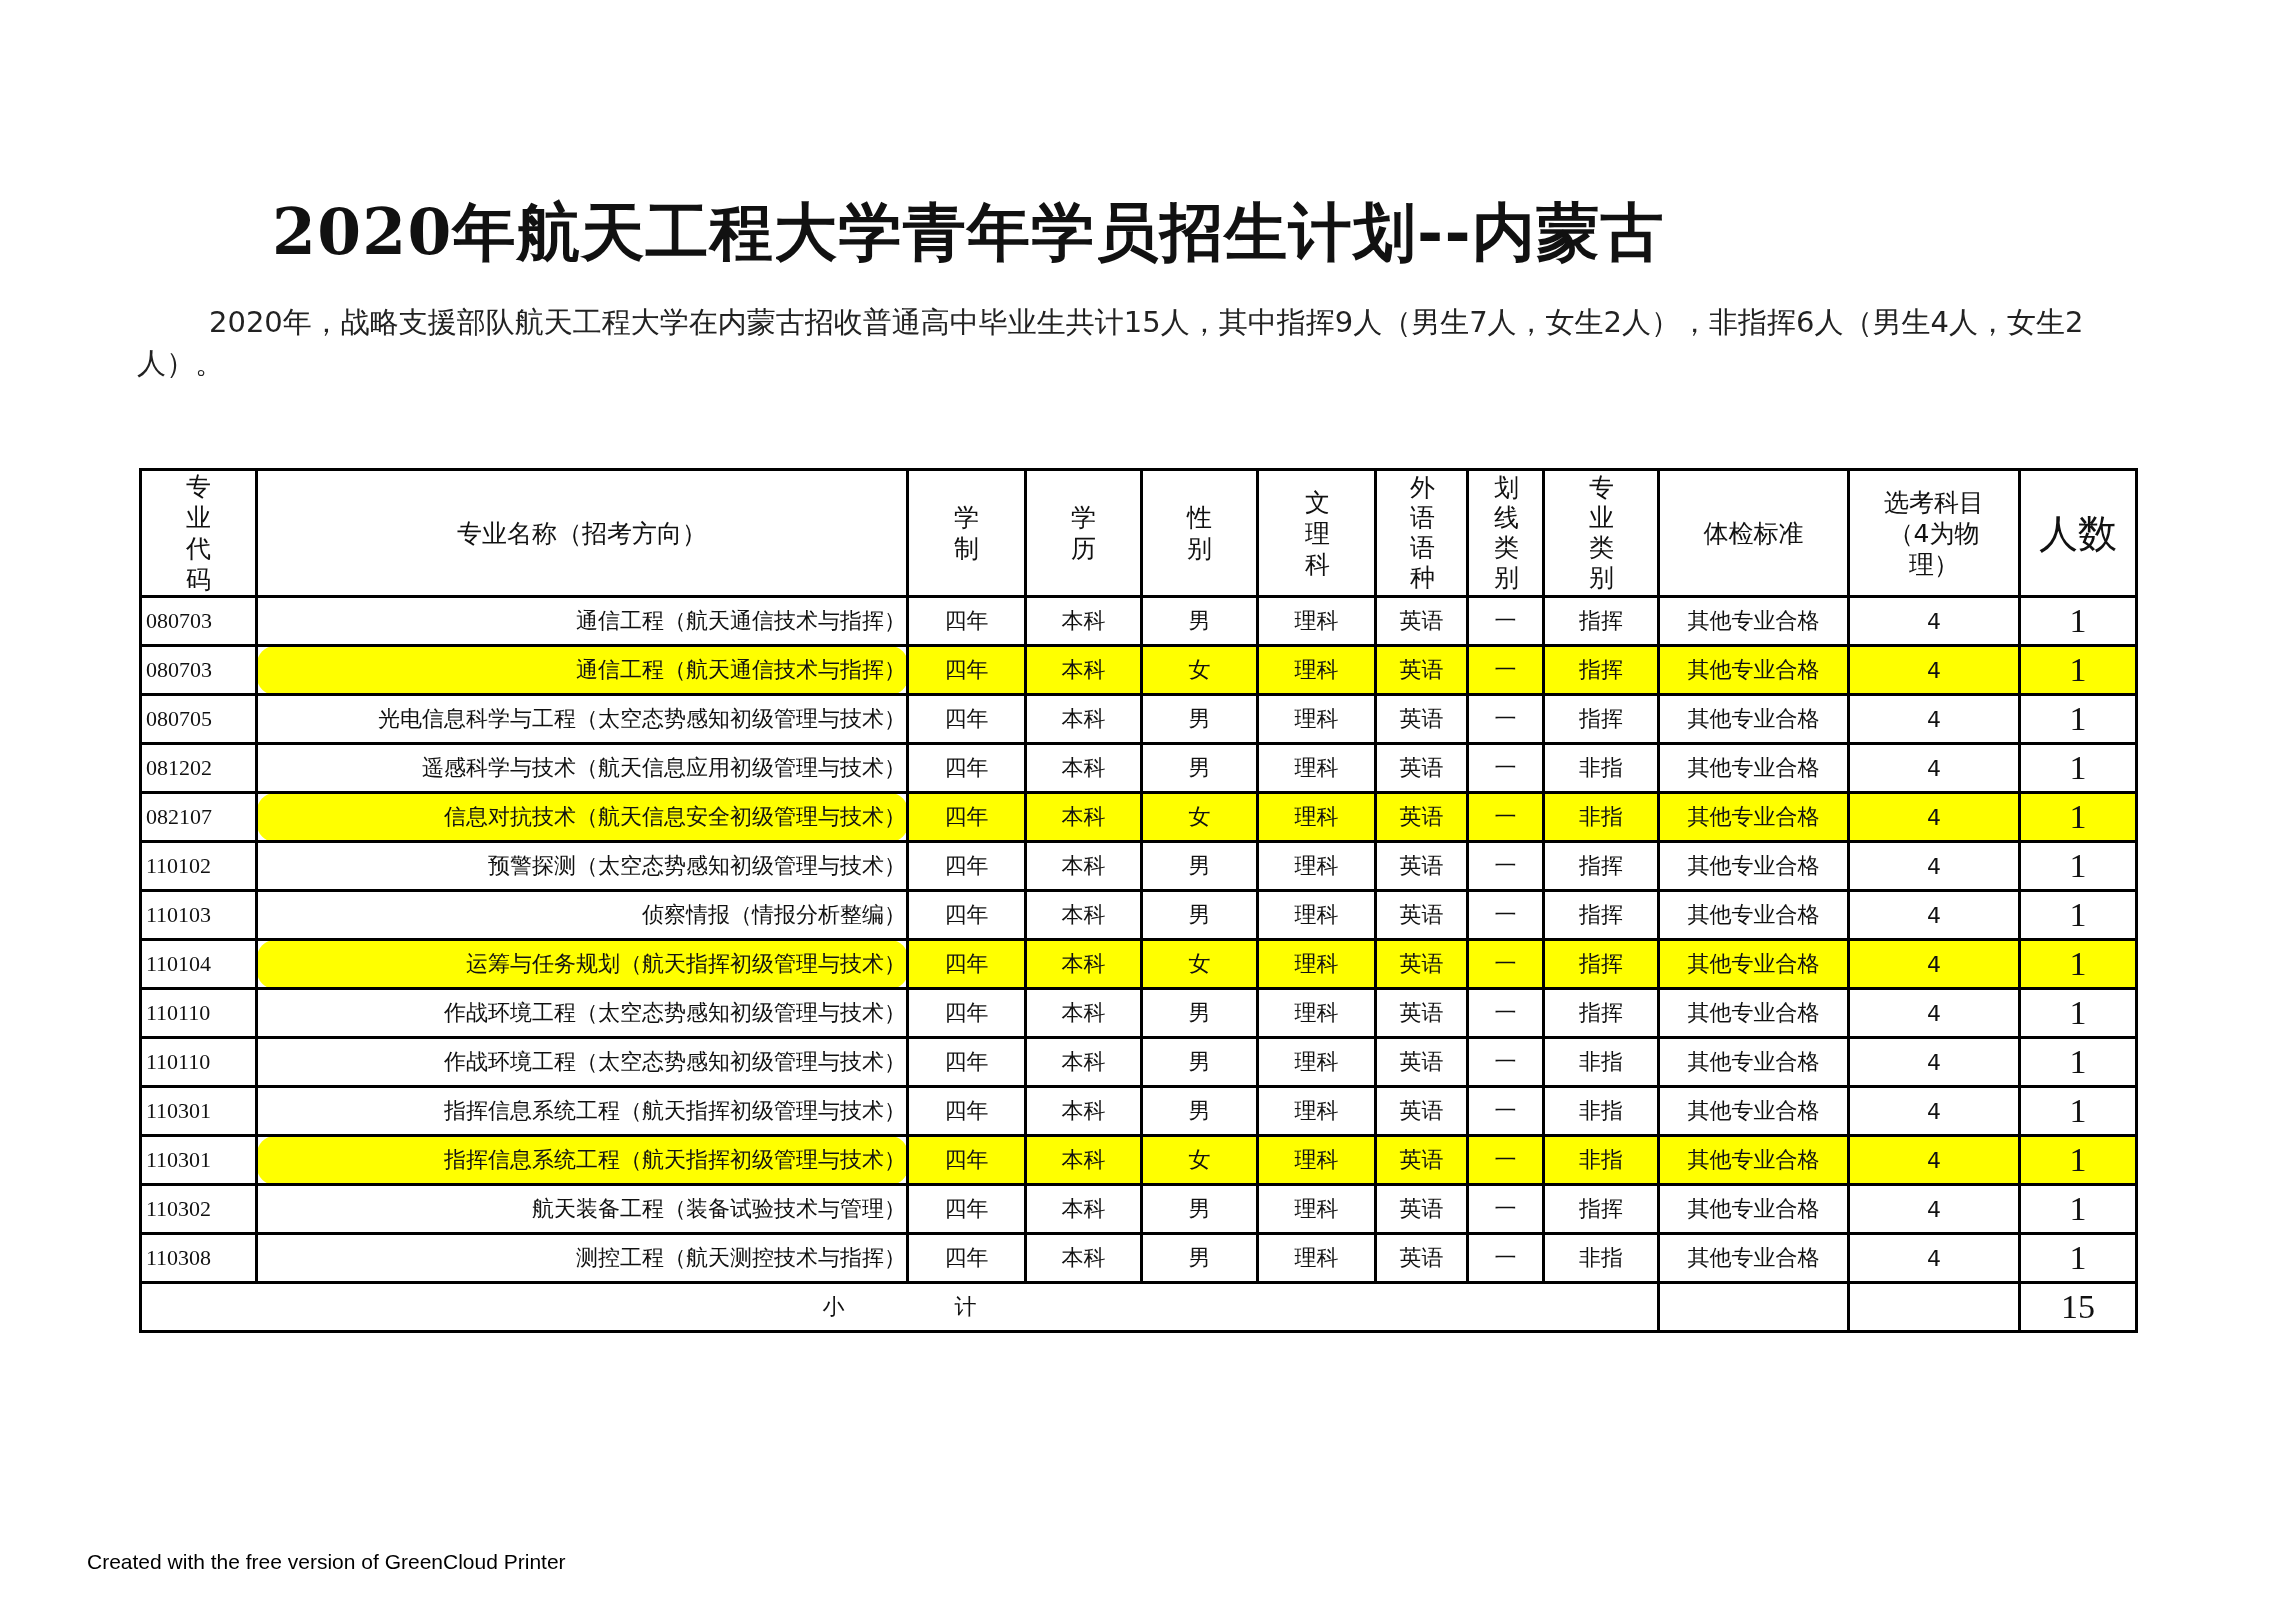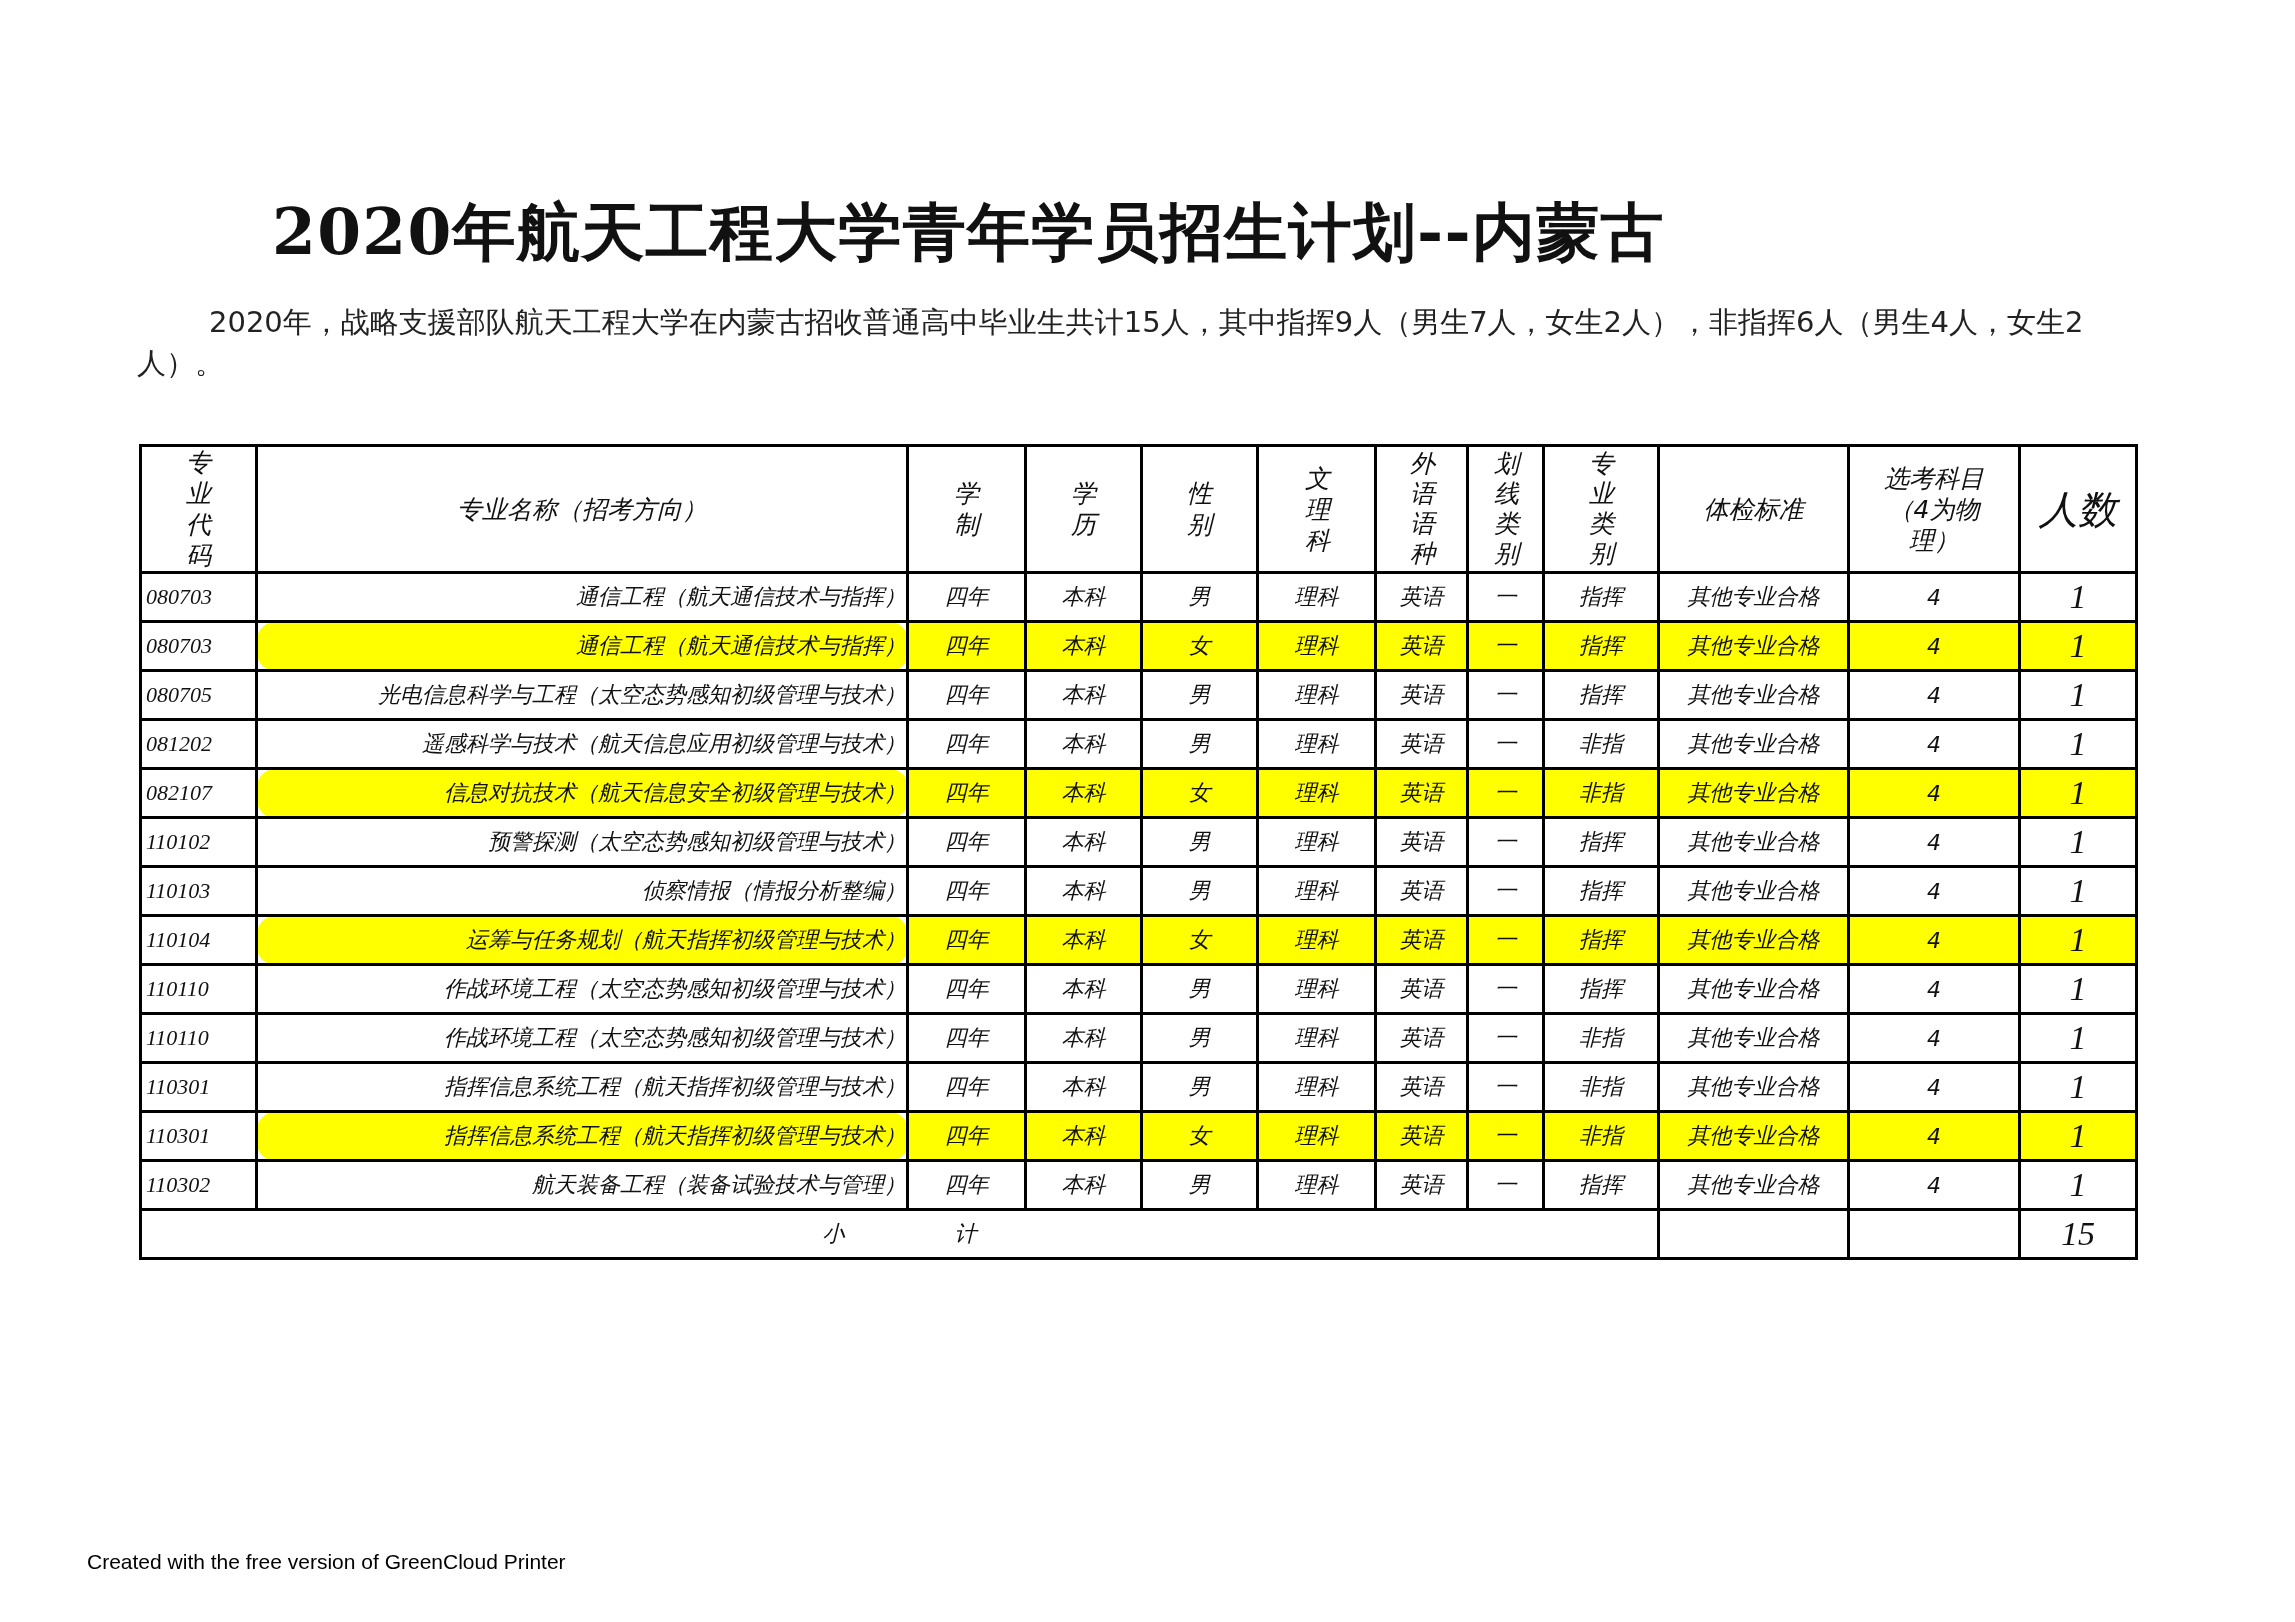--- a/index.html
+++ b/index.html
@@ -1,19 +1,19 @@
 <!DOCTYPE html>
 <html style="font-size:10.5px"><head>
 <meta charset="utf-8">
 <style>
   html,body{margin:0;padding:0;background:#fff;}
   body{width:2295px;height:1623px;position:relative;overflow:hidden;font-family:"DejaVu Serif","Liberation Serif",serif;color:#111;}
   .title{position:absolute;left:0;top:190px;width:1937px;text-align:center;font-size:63px;font-weight:bold;font-family:"DejaVu Serif","Liberation Serif",serif;letter-spacing:1.3px;}
   .intro{position:absolute;left:137px;top:302px;width:1996px;font-size:29px;line-height:41px;text-indent:72px;font-family:"DejaVu Sans","Liberation Sans",sans-serif;color:#222;}
-  table{position:absolute;left:139px;top:444px;border-collapse:collapse;table-layout:fixed;width:1995px;font-style:italic;}
+  table{position:absolute;left:139px;top:468px;border-collapse:collapse;table-layout:fixed;width:1995px;}
   td,th{border:3.3px solid #000;padding:0;text-align:center;vertical-align:middle;font-weight:normal;font-size:22px;font-family:"DejaVu Sans","Liberation Sans",sans-serif;overflow:hidden;white-space:nowrap;}
   th{height:122px;font-size:25px;line-height:31px;}
   th.vert{white-space:normal;}
   th.big{font-size:39px;}
   td{height:46px;}
   td.code{text-align:left;padding-left:3.9px;font-family:"Liberation Serif","DejaVu Serif",serif;font-size:22px;}
   td.name{text-align:right;padding-left:5.2px;border-radius:18px;}
   td.count{font-family:"Liberation Serif","DejaVu Serif",serif;font-size:34px;}
   td.sub{font-size:22px;letter-spacing:0;}
   tr.hl td.y{background:#ffff00;}
@@ -232,20 +232,34 @@
         <td class="y">本科</td>
         <td class="y">男</td>
         <td class="y">理科</td>
         <td class="y">英语</td>
         <td class="y">一</td>
         <td class="y">指挥</td>
         <td class="y">其他专业合格</td>
         <td class="y">4</td>
         <td class="count y">1</td>
       </tr>
+      <tr>
+        <td class="code">110308</td>
+        <td class="name y">测控工程（航天测控技术与指挥）</td>
+        <td class="y">四年</td>
+        <td class="y">本科</td>
+        <td class="y">男</td>
+        <td class="y">理科</td>
+        <td class="y">英语</td>
+        <td class="y">一</td>
+        <td class="y">非指</td>
+        <td class="y">其他专业合格</td>
+        <td class="y">4</td>
+        <td class="count y">1</td>
+      </tr>
     </tbody>
   <tfoot>
     <tr>
       <td colspan="9" class="sub">小　　　　　计</td>
       <td></td>
       <td></td>
       <td class="count">15</td>
     </tr>
   </tfoot>
 </table>

